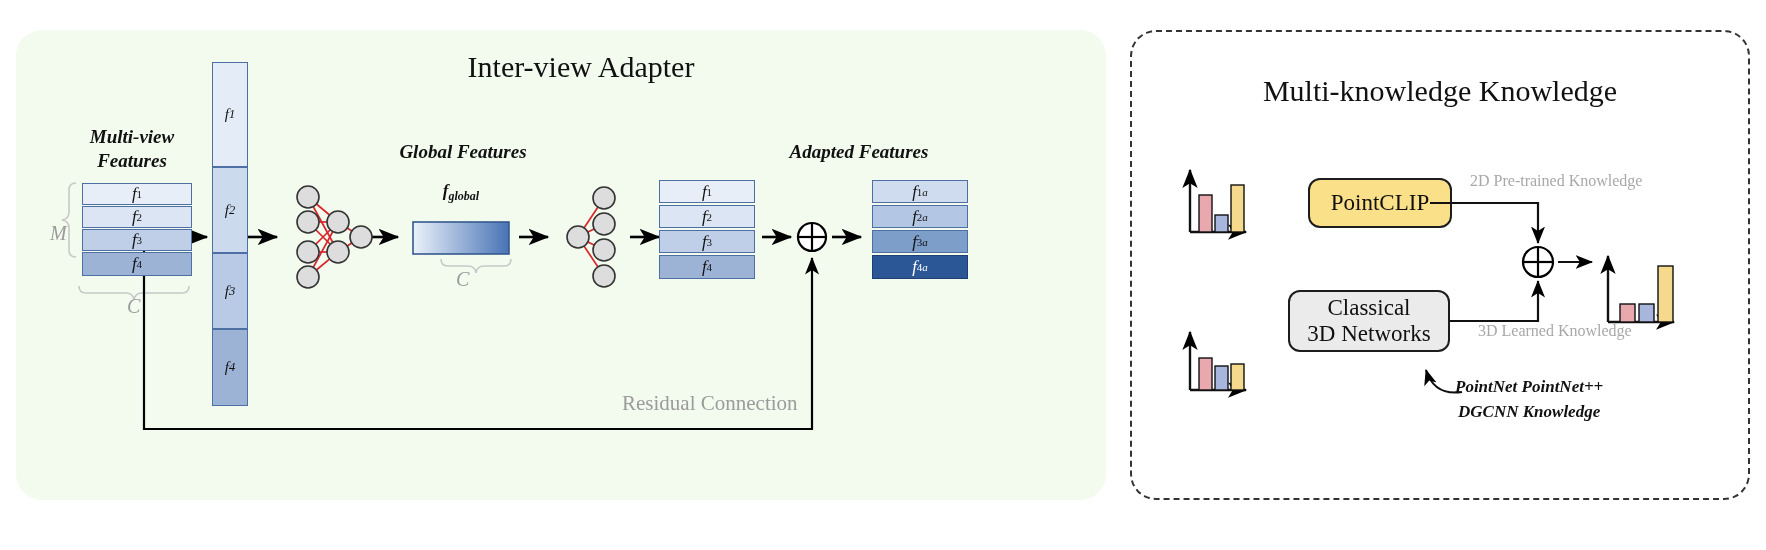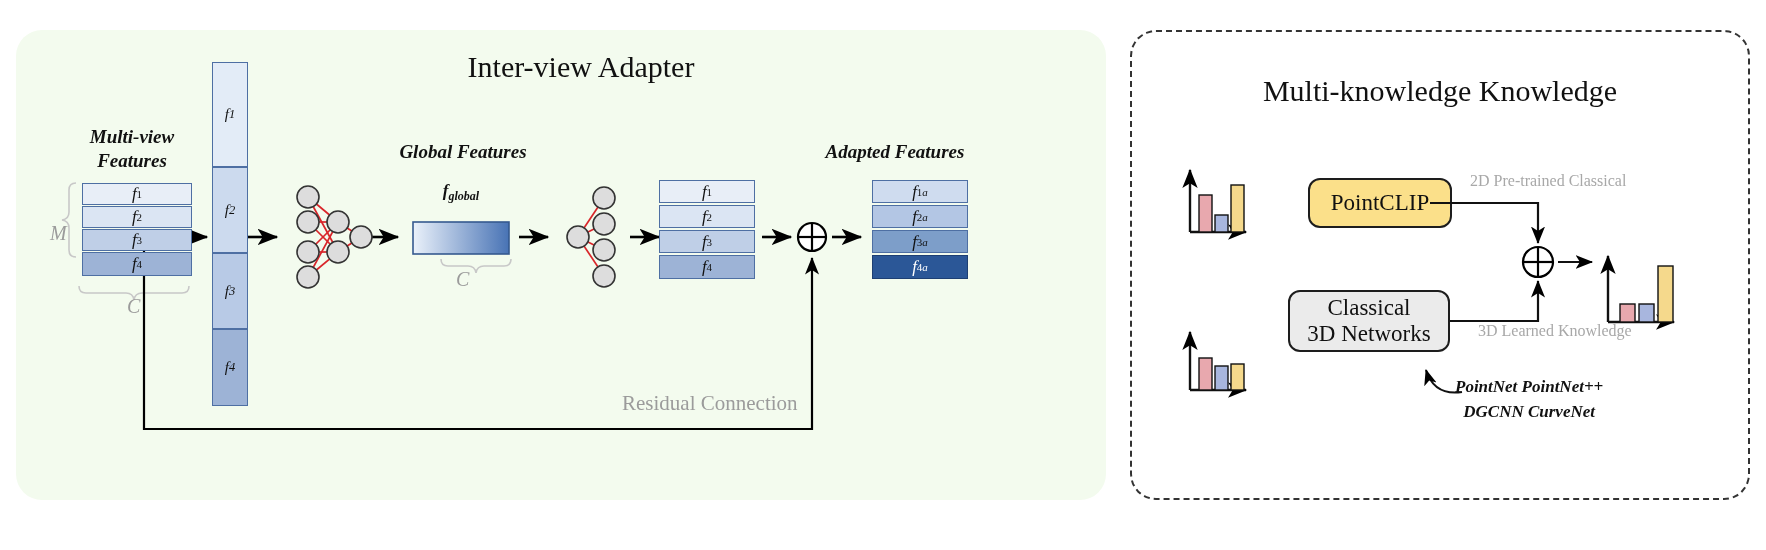--- a/index.html
+++ b/index.html
@@ -205,21 +205,21 @@
     </div>
   <div class="fbox" style="left:659px;top:230px;width:96px;height:23px;background:#bfcfe7;">
       <i>f</i>
       <sub>3</sub>
     </div>
   <div class="fbox" style="left:659px;top:255px;width:96px;height:24px;background:#9db3d6;">
       <i>f</i>
       <sub>4</sub>
     </div>
 
-  <div class="sub-label" style="left:800px;top:140px;width:190px;">Adapted Features</div>
+  <div class="sub-label" style="left:764px;top:140px;width:190px;">Adapted Features</div>
 
   <div class="fbox" style="left:872px;top:180px;width:96px;height:23px;background:#cfdcef;">
       <i>f</i>
       <sub>1</sub>
       <sup>a</sup>
     </div>
   <div class="fbox" style="left:872px;top:205px;width:96px;height:23px;background:#b3c6e4;">
       <i>f</i>
       <sub>2</sub>
       <sup>a</sup>
@@ -242,26 +242,26 @@
 
   <div class="rbox" id="pointclip-box" style="left:1308px;top:178px;width:144px;height:50px;">
     <span>PointCLIP</span>
   </div>
 
   <div class="rbox" id="classical-box" style="left:1288px;top:290px;width:162px;height:62px;text-align:right;">
     <span>Classical</span>
     <span>3D Networks</span>
   </div>
 
-  <div class="edge-label" style="left:1470px;top:172px;">2D Pre-trained Classical</div>
+  <div class="edge-label" style="left:1470px;top:172px;">2D Pre-trained Knowledge</div>
   <div class="edge-label" style="left:1478px;top:322px;">3D Learned Knowledge</div>
 
   <div class="net-names" style="left:1455px;top:375px;">
     <div>PointNet  PointNet++</div>
-    <div>DGCNN   CurveNet</div>
+    <div>DGCNN   Knowledge</div>
   </div>
 
   <svg width="1766" height="550">
 
     <g transform="translate(1190,232)">
       <line x1="0" y1="0" x2="0" y2="-62" stroke="#111" stroke-width="2.4" marker-end="url(#ah)"></line>
       <line x1="0" y1="0" x2="56" y2="0" stroke="#111" stroke-width="2.4" marker-end="url(#ah)"></line>
       <rect x="9" y="-37" width="13" height="37" fill="#e8a8ae" stroke="#111" stroke-width="1.4"></rect>
       <rect x="25" y="-17" width="13" height="17" fill="#a8b6de" stroke="#111" stroke-width="1.4"></rect>
       <rect x="41" y="-47" width="13" height="47" fill="#f5d98c" stroke="#111" stroke-width="1.4"></rect>

